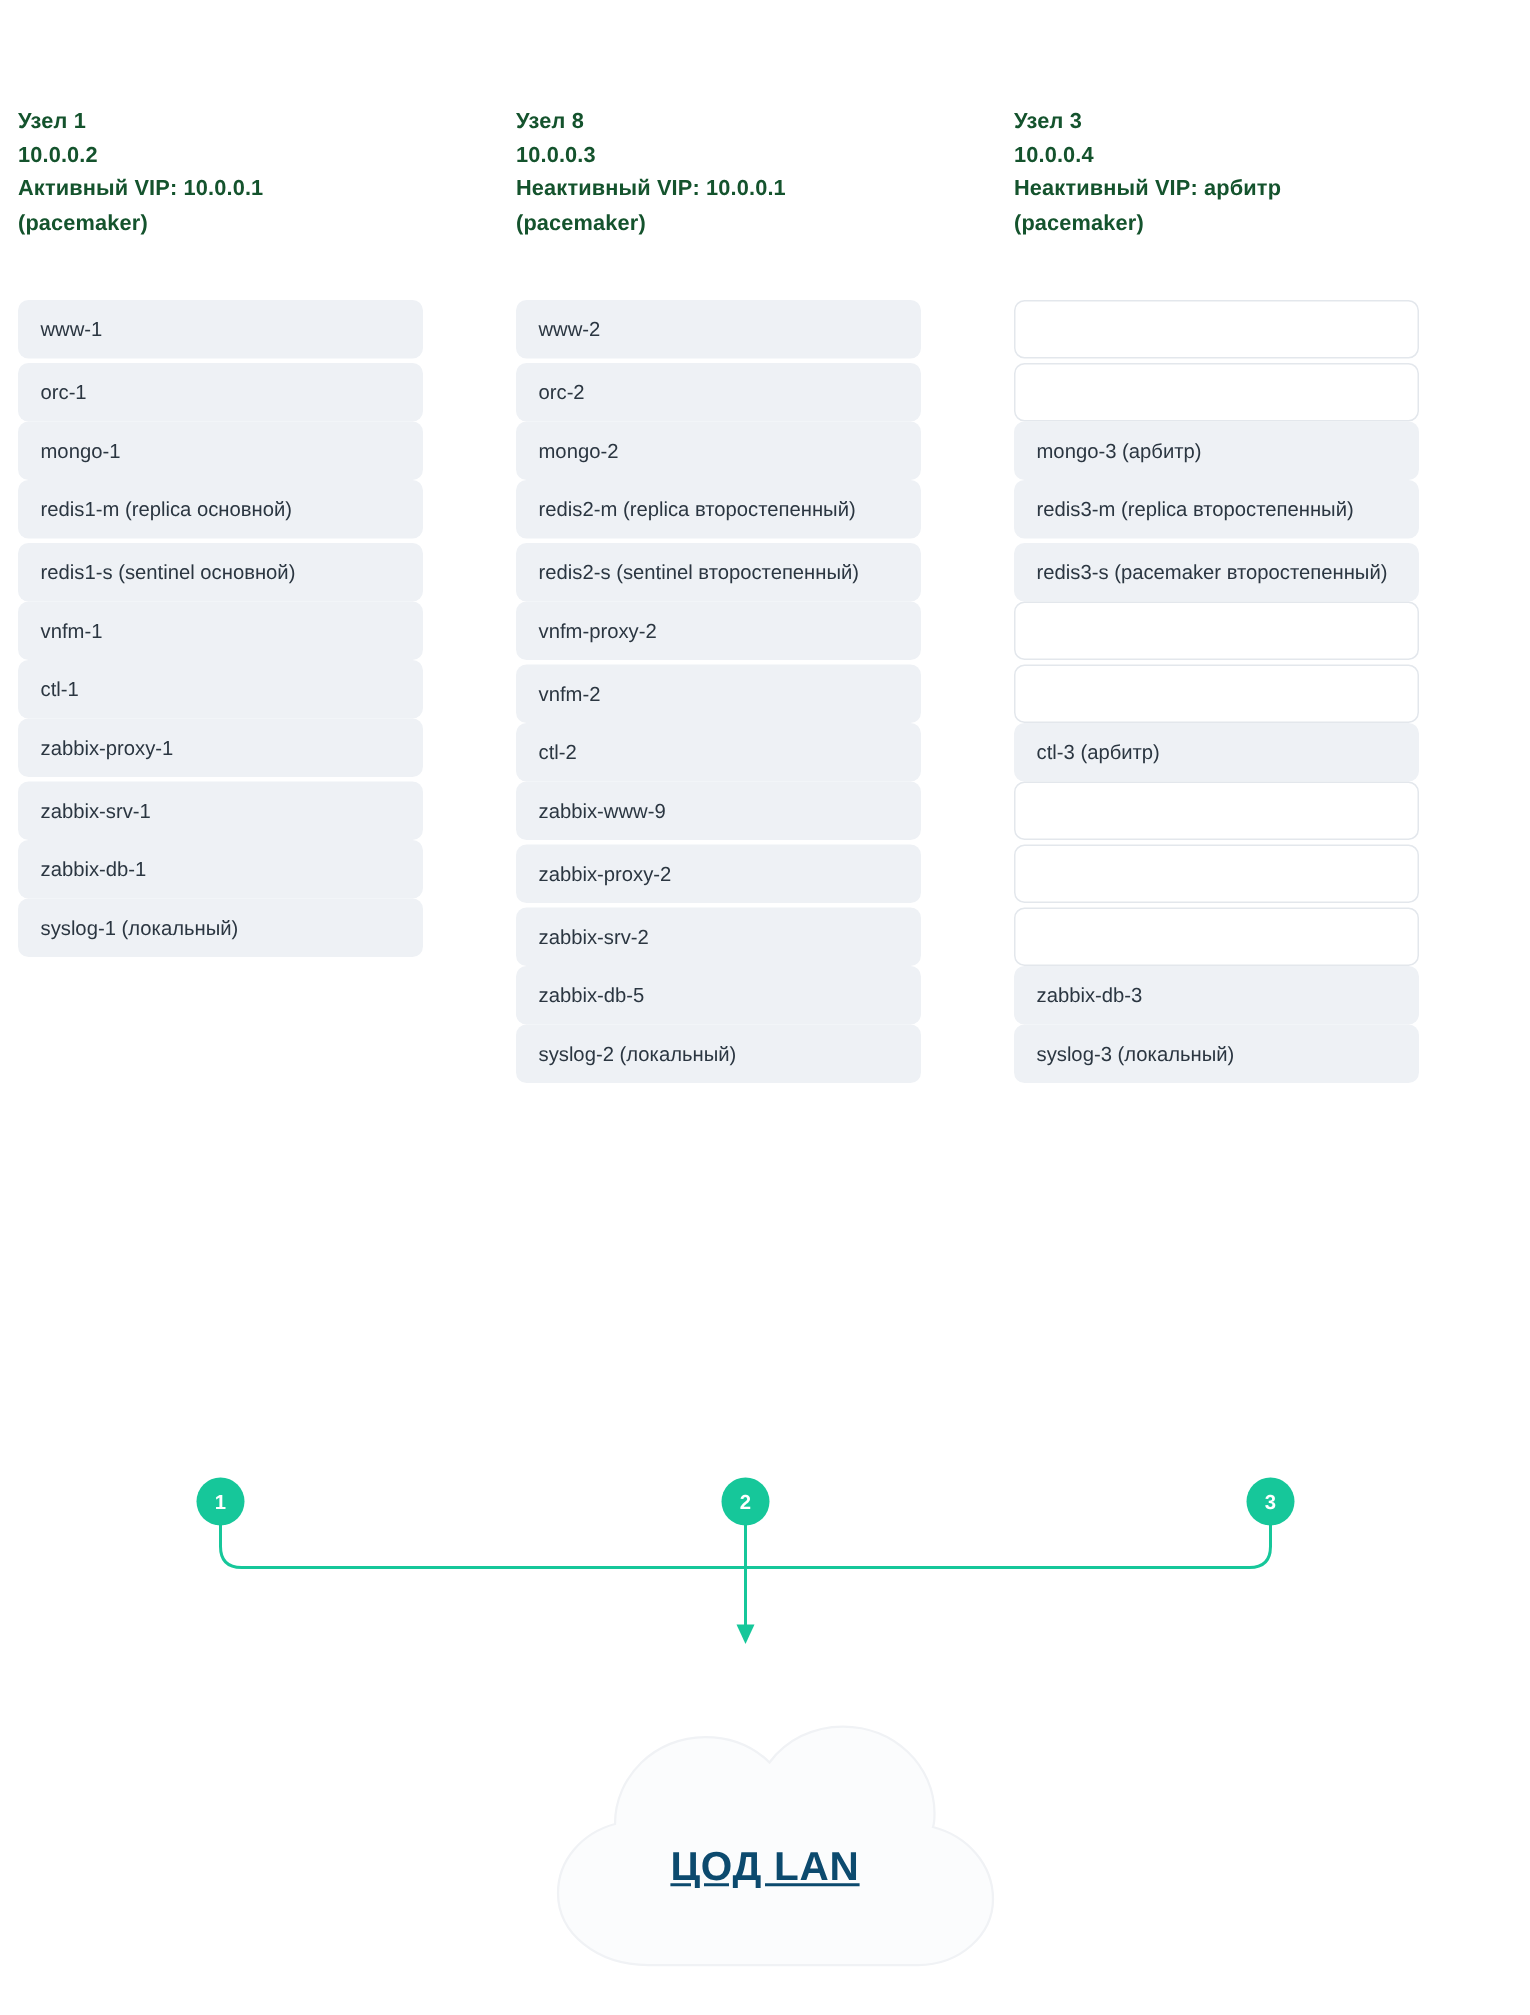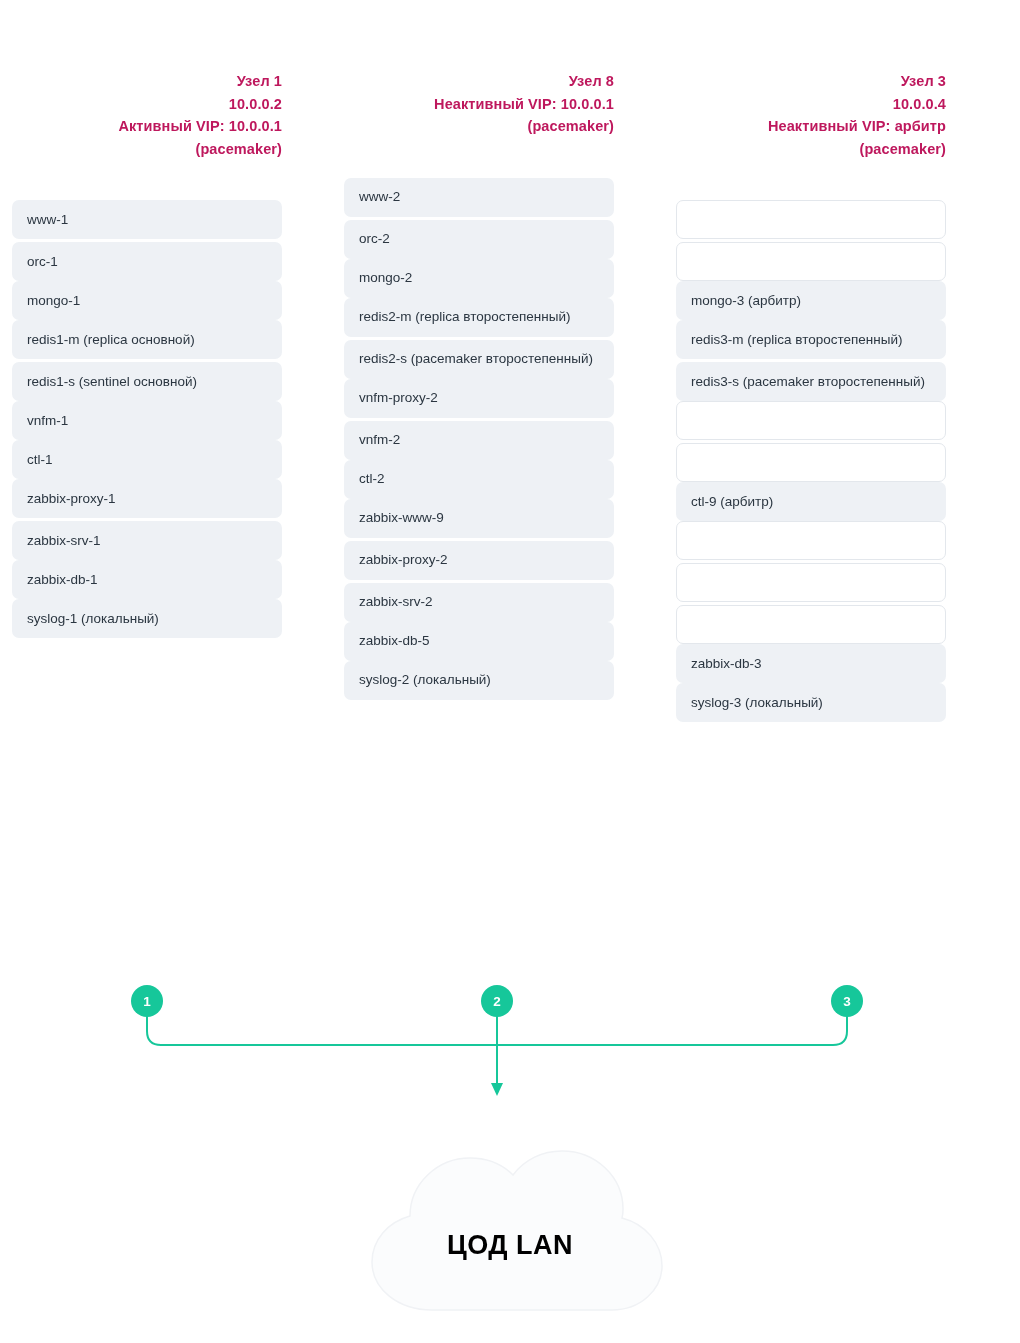--- a/index.html
+++ b/index.html
@@ -36,23 +36,22 @@
     width: 332px;
     box-sizing: border-box;
     padding-right: 62px;
   }
 
   .col-header {
     font-size: 14.5px;
     font-weight: bold;
     line-height: 22.5px;
     letter-spacing: 0.1px;
-    color: #be185d;
+    color: #14532d;
     margin-bottom: 16px;
-    text-align: right;
   }
   .col-header div {
     white-space: nowrap;
   }
 
   .groups {
     display: flex;
     flex-direction: column;
     margin-top: 40px;
   }
@@ -106,21 +105,22 @@
   }
 
   .cloud-label {
     position: absolute;
     left: 50%;
     top: 1245px;
     transform: translate(-50%, -50%);
     font-size: 27px;
     font-weight: bold;
     letter-spacing: 0.5px;
-    color: #000000;
+    color: #0c4a6e;
+    text-decoration: underline;
   }
 </style>
 </head>
 <body>
 
 <div class="diagram">
 
   <svg class="nodes-layer" width="1020" height="1343" viewBox="0 0 1020 1343" xmlns="http://www.w3.org/2000/svg">
 
     <path d="M147 1001 L147 1031 Q147 1045 161 1045 L833 1045 Q847 1045 847 1031 L847 1001" fill="none" stroke="#16c79a" stroke-width="2"></path>
@@ -180,34 +180,35 @@
         </div>
         <div class="group">
           <div class="box">syslog-1 (локальный)</div>
         </div>
       </div>
     </div>
 
     <div class="column">
       <div class="col-header">
         <div>Узел 8</div>
+        <div>10.0.0.3</div>
         <div>Неактивный VIP: 10.0.0.1</div>
         <div>(pacemaker)</div>
       </div>
       <div class="groups">
         <div class="group">
           <div class="box">www-2</div>
           <div class="box">orc-2</div>
         </div>
         <div class="group">
           <div class="box">mongo-2</div>
         </div>
         <div class="group">
           <div class="box">redis2-m (replica второстепенный)</div>
-          <div class="box">redis2-s (pacemaker второстепенный)</div>
+          <div class="box">redis2-s (sentinel второстепенный)</div>
         </div>
         <div class="group">
           <div class="box">vnfm-proxy-2</div>
           <div class="box">vnfm-2</div>
         </div>
         <div class="group">
           <div class="box">ctl-2</div>
         </div>
         <div class="group">
           <div class="box">zabbix-www-9</div>
@@ -240,21 +241,21 @@
         </div>
         <div class="group">
           <div class="box">redis3-m (replica второстепенный)</div>
           <div class="box">redis3-s (pacemaker второстепенный)</div>
         </div>
         <div class="group">
           <div class="box empty"></div>
           <div class="box empty"></div>
         </div>
         <div class="group">
-          <div class="box">ctl-9 (арбитр)</div>
+          <div class="box">ctl-3 (арбитр)</div>
         </div>
         <div class="group">
           <div class="box empty"></div>
           <div class="box empty"></div>
           <div class="box empty"></div>
         </div>
         <div class="group">
           <div class="box">zabbix-db-3</div>
         </div>
         <div class="group">

